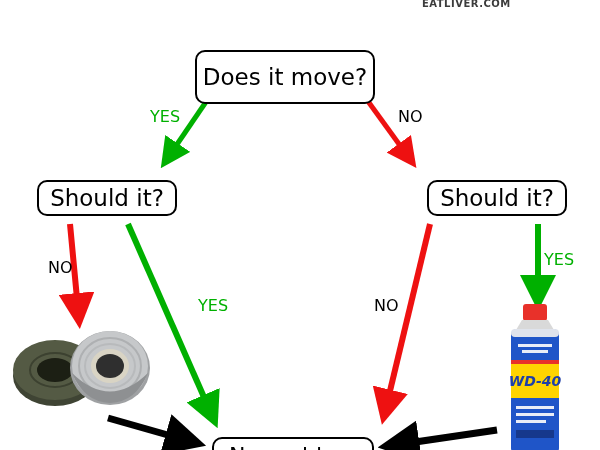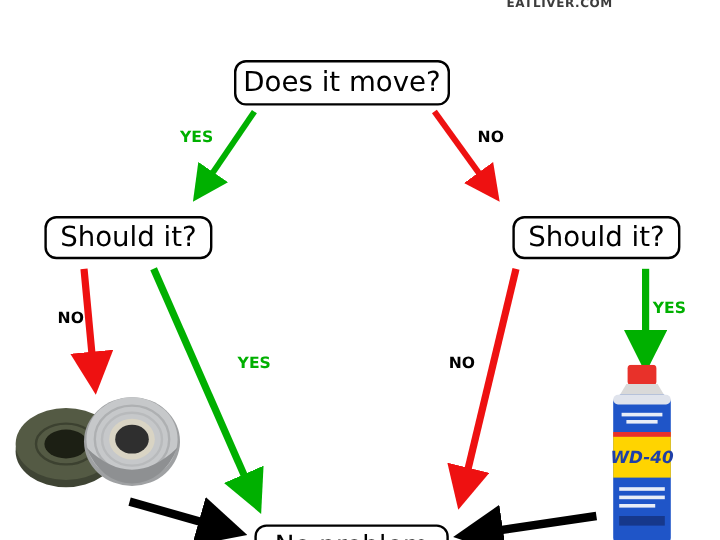--- a/index.html
+++ b/index.html
@@ -26,28 +26,28 @@
     border: 2px solid #000;
     border-radius: 10px;
     background: #fff;
     display: flex;
     align-items: center;
     justify-content: center;
     font-size: 23px;
     color: #000;
     white-space: nowrap;
   }
-  .qbox.root  { left: 195px; top: 50px;  width: 180px; height: 38px; }
+  .qbox.root  { left: 195px; top: 50px;  width: 180px; height: 54px; }
   .qbox.left  { left: 37px;  top: 180px; width: 140px; height: 36px; }
   .qbox.right { left: 427px; top: 180px; width: 140px; height: 36px; }
   .qbox.result{ left: 212px; top: 437px; width: 162px; height: 36px; font-size: 22px; }
   .lbl {
     position: absolute;
-    font-size: 13px;
-    font-weight: 700;
+    font-size: 16px;
+    font-weight: 400;
   }
   .lbl.yes { color: #00b000; }
   .lbl.no  { color: #000000; }
   .lbl.root-yes  { left: 150px; top: 107px; }
   .lbl.root-no   { left: 398px; top: 107px; }
   .lbl.left-no   { left: 48px;  top: 258px; }
   .lbl.left-yes  { left: 198px; top: 296px; }
   .lbl.right-no  { left: 374px; top: 296px; }
   .lbl.right-yes { left: 544px; top: 250px; }
   svg.arrows, svg.art {

